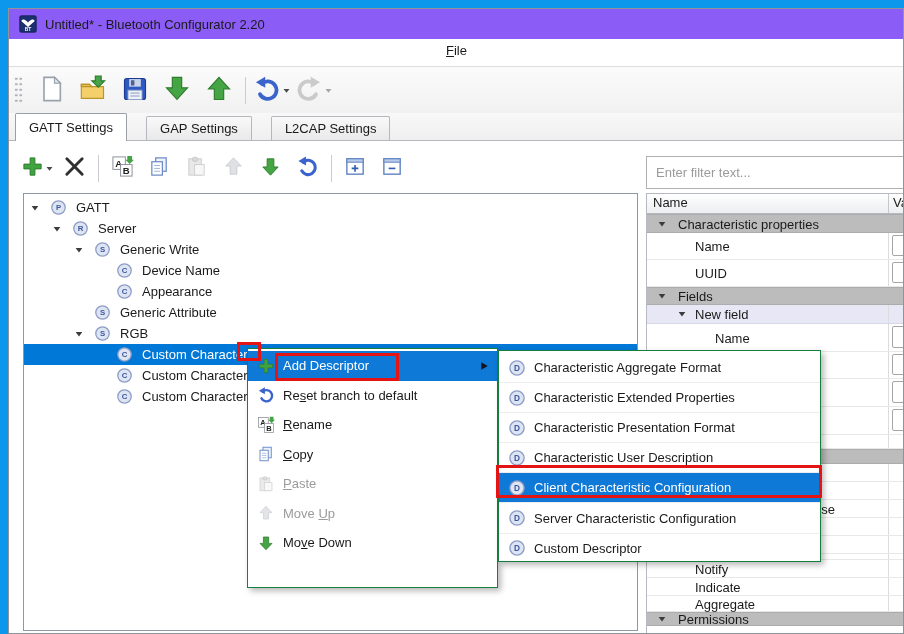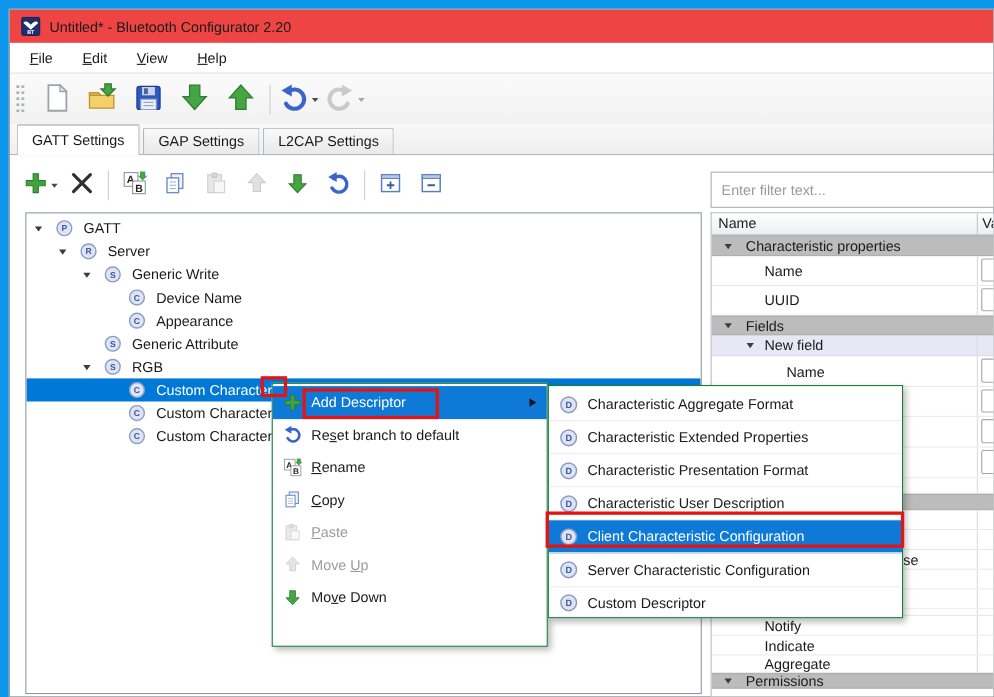--- a/index.html
+++ b/index.html
@@ -1,42 +1,42 @@
 <!DOCTYPE html>
 <html><head>
 <meta charset="utf-8">
 <style>
   html,body{margin:0;padding:0;}
   .desktop{position:relative;width:904px;height:634px;background:#0c96ec;overflow:hidden;
     font-family:"Liberation Sans",sans-serif;font-size:13px;color:#1a1a1a;}
   .window{position:absolute;left:8px;top:8px;width:896px;height:626px;background:#fff;
     border:1px solid #8f9499;box-sizing:border-box;overflow:hidden;}
   
-  .titlebar{position:absolute;left:0;top:0;right:0;height:30px;background:#ef4444;display:flex;align-items:center;padding-left:10px;}
+  .titlebar{position:absolute;left:0;top:0;right:0;height:30px;background:#8b5cf6;display:flex;align-items:center;padding-left:10px;}
   .app-icon{width:18px;height:18px;margin-right:8px;display:flex;}
   
   .menubar{position:absolute;left:0;top:30px;right:0;height:28px;display:flex;align-items:center;
-    padding-left:8px;border-bottom:1px solid #dcdcdc;background:#fff;box-sizing:border-box;}
+    padding-left:8px;border-bottom:1px solid #dcdcdc;background:#fff;box-sizing:border-box;flex-direction:column;}
   .mi{padding:4px 10px;margin-right:7px;}
   .acc{text-decoration:underline;}
   
   .toolbar{position:absolute;display:flex;align-items:center;}
   #toolbar-main{left:0;top:58px;right:0;height:46px;background:linear-gradient(#fbfbfb,#f1f1f1);}
   .grip{width:9px;height:28px;margin:0 7px 0 5px;
     background-image:radial-gradient(circle,#aeb2b8 1.2px,transparent 1.4px);background-size:4.5px 5.5px;}
   .tb-btn{display:flex;align-items:center;justify-content:center;margin:0 3px;}
   #toolbar-main .tb-btn{width:36px;height:36px;}
   #toolbar-tree .tb-btn{width:31px;height:30px;}
   .tb-sep{width:1px;height:27px;background:#c9cdd2;margin:0 5px;}
   .caret{margin-left:1px;display:flex;}
   
   .tabstrip{position:absolute;left:0;top:104px;right:0;height:28px;background:linear-gradient(#f8f8f8,#efefef);
     border-bottom:1px solid #b4b8bd;display:flex;align-items:flex-end;padding-left:6px;box-sizing:border-box;}
   .tab{height:23px;line-height:23px;padding:0 13px;background:linear-gradient(#f9f9f9,#e9e9e9);
-    border:1px solid #b4b8bd;border-bottom:none;margin-right:3px;border-radius:2px 2px 0 0;}
+    border:1px solid #b4b8bd;border-bottom:none;margin-right:19px;border-radius:2px 2px 0 0;}
   .tab.active{height:27px;line-height:27px;background:#fff;border-color:#9aa0a6;margin-bottom:-1px;z-index:2;position:relative;}
   #toolbar-tree{left:10px;top:138px;height:42px;}
   
   .treepanel{position:absolute;left:14px;top:184px;width:615px;height:438px;border:1px solid #8f99a6;
     background:#fff;overflow:hidden;box-sizing:border-box;padding-top:3px;}
   .tree-row{position:relative;height:21px;}
   .tree-row.sel{background:#0078d7;color:#fff;}
   .t-exp{position:absolute;top:6px;display:flex;}
   .t-ic{position:absolute;top:2px;display:flex;}
   .t-label{position:absolute;top:0;line-height:21px;white-space:nowrap;}

